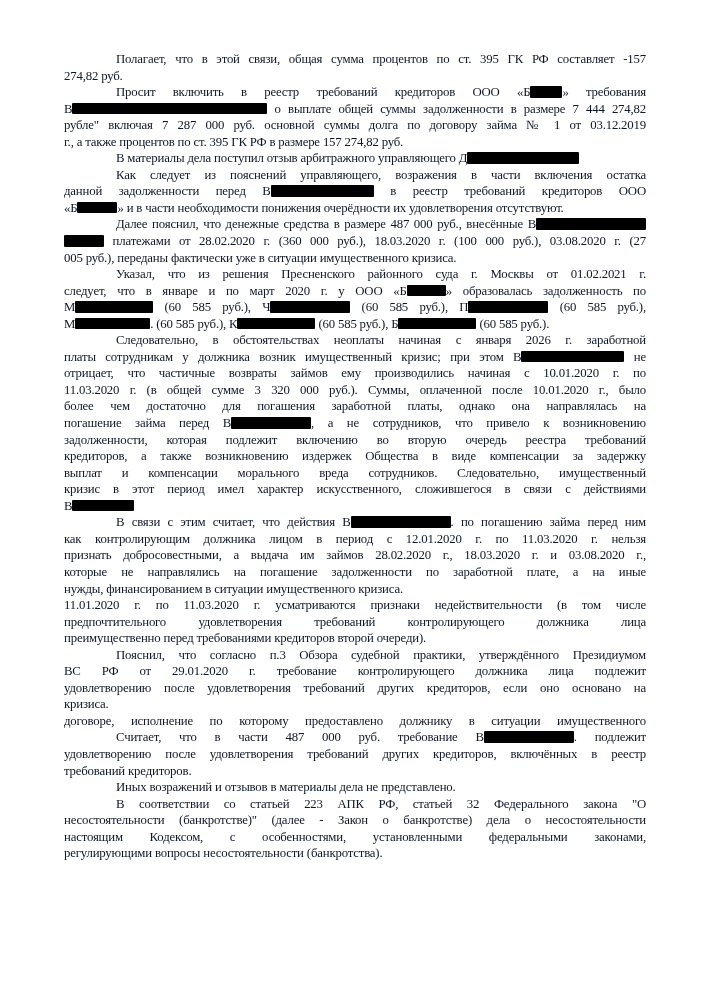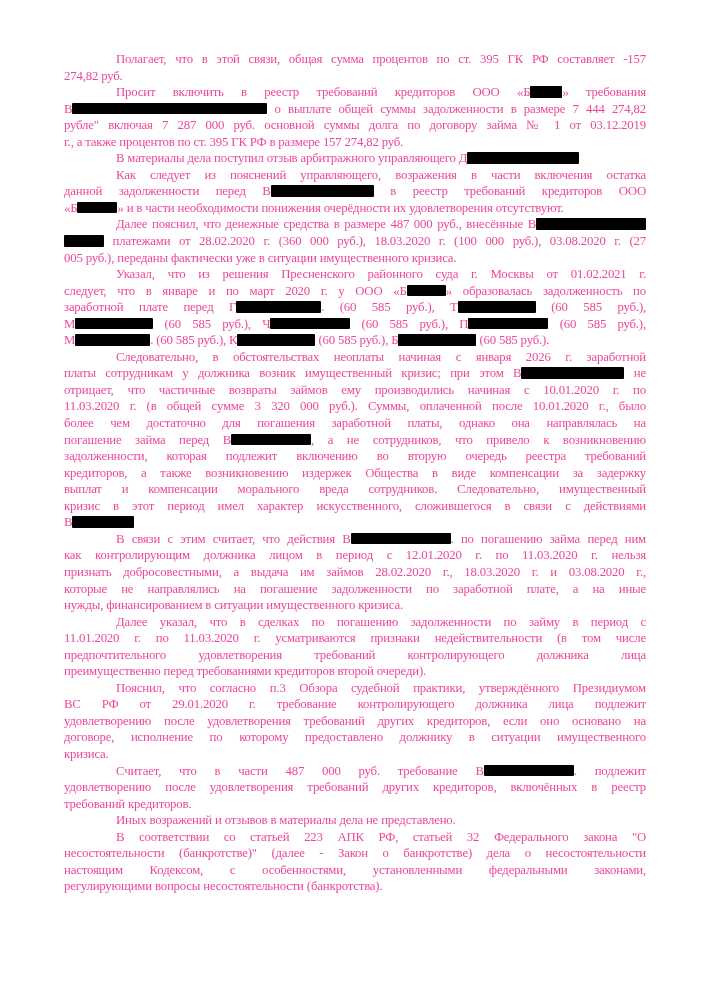--- a/index.html
+++ b/index.html
@@ -39,21 +39,21 @@
     height: 11.5px;
     background: #000000;
     vertical-align: -1.5px;
     border-radius: 1px;
   }
 </style>
 </head>
 <body>
 
 <div class="page">
-  <div class="doc" style="color: #ec4899;">
+  <div class="doc" style="color: #0f172a;">
       <div class="paragraph">
         <div class="line first">Полагает, что в этой связи, общая сумма процентов по ст. 395 ГК РФ составляет -157</div>
         <div class="line plast">274,82 руб.</div>
       </div>
       <div class="paragraph">
         <div class="line first">Просит включить в реестр требований кредиторов ООО «Б<span class="redact" style="width: 32px; background: rgb(0, 0, 0);"></span>» требования</div>
         <div class="line">В<span class="redact" style="width: 195px; background: rgb(0, 0, 0);"></span> о выплате общей суммы задолженности в размере 7 444 274,82</div>
         <div class="line">рубле" включая 7 287 000 руб. основной суммы долга по договору займа № 1 от 03.12.2019</div>
         <div class="line plast">г., а также процентов по ст. 395 ГК РФ в размере 157 274,82 руб.</div>
       </div>
@@ -66,21 +66,20 @@
         <div class="line plast">«Б<span class="redact" style="width: 40px; background: rgb(0, 0, 0);"></span>» и в части необходимости понижения очерёдности их удовлетворения отсутствуют.</div>
       </div>
       <div class="paragraph">
         <div class="line first">Далее пояснил, что денежные средства в размере 487 000 руб., внесённые В<span class="redact" style="width: 110px; background: rgb(0, 0, 0);"></span></div>
         <div class="line"><span class="redact" style="width: 40px; background: rgb(0, 0, 0);"></span> платежами от 28.02.2020 г. (360 000 руб.), 18.03.2020 г. (100 000 руб.), 03.08.2020 г. (27</div>
         <div class="line plast">005 руб.), переданы фактически уже в ситуации имущественного кризиса.</div>
       </div>
       <div class="paragraph">
         <div class="line first">Указал, что из решения Пресненского районного суда г. Москвы от 01.02.2021 г.</div>
         <div class="line">следует, что в январе и по март 2020 г. у ООО «Б<span class="redact" style="width: 39px; background: rgb(0, 0, 0);"></span>» образовалась задолженность по</div>
-        <div class="line">заработной плате перед Г<span class="redact" style="width: 85px; background: rgb(0, 0, 0);"></span>. (60 585 руб.), Т<span class="redact" style="width: 78px; background: rgb(0, 0, 0);"></span> (60 585 руб.),</div>
         <div class="line">М<span class="redact" style="width: 78px; background: rgb(0, 0, 0);"></span> (60 585 руб.), Ч<span class="redact" style="width: 80px; background: rgb(0, 0, 0);"></span> (60 585 руб.), П<span class="redact" style="width: 80px; background: rgb(0, 0, 0);"></span> (60 585 руб.),</div>
         <div class="line plast">М<span class="redact" style="width: 75px; background: rgb(0, 0, 0);"></span>. (60 585 руб.), К<span class="redact" style="width: 78px; background: rgb(0, 0, 0);"></span> (60 585 руб.), Б<span class="redact" style="width: 78px; background: rgb(0, 0, 0);"></span> (60 585 руб.).</div>
       </div>
       <div class="paragraph">
         <div class="line first">Следовательно, в обстоятельствах неоплаты начиная с января 2026 г. заработной</div>
         <div class="line">платы сотрудникам у должника возник имущественный кризис; при этом В<span class="redact" style="width: 103px; background: rgb(0, 0, 0);"></span> не</div>
         <div class="line">отрицает, что частичные возвраты займов ему производились начиная с 10.01.2020 г. по</div>
         <div class="line">11.03.2020 г. (в общей сумме 3 320 000 руб.). Суммы, оплаченной после 10.01.2020 г., было</div>
         <div class="line">более чем достаточно для погашения заработной платы, однако она направлялась на</div>
         <div class="line">погашение займа перед В<span class="redact" style="width: 80px; background: rgb(0, 0, 0);"></span>, а не сотрудников, что привело к возникновению</div>
@@ -91,31 +90,30 @@
         <div class="line plast">В<span class="redact" style="width: 62px; background: rgb(0, 0, 0);"></span></div>
       </div>
       <div class="paragraph">
         <div class="line first">В связи с этим считает, что действия В<span class="redact" style="width: 100px; background: rgb(0, 0, 0);"></span>. по погашению займа перед ним</div>
         <div class="line">как контролирующим должника лицом в период с 12.01.2020 г. по 11.03.2020 г. нельзя</div>
         <div class="line">признать добросовестными, а выдача им займов 28.02.2020 г., 18.03.2020 г. и 03.08.2020 г.,</div>
         <div class="line">которые не направлялись на погашение задолженности по заработной плате, а на иные</div>
         <div class="line plast">нужды, финансированием в ситуации имущественного кризиса.</div>
       </div>
       <div class="paragraph">
-        <div class="line first">Далее указал, что в сделках по погашению задолженности по займу в период с</div>
         <div class="line">11.01.2020 г. по 11.03.2020 г. усматриваются признаки недействительности (в том числе</div>
         <div class="line">предпочтительного удовлетворения требований контролирующего должника лица</div>
         <div class="line plast">преимущественно перед требованиями кредиторов второй очереди).</div>
       </div>
       <div class="paragraph">
         <div class="line first">Пояснил, что согласно п.3 Обзора судебной практики, утверждённого Президиумом</div>
         <div class="line">ВС РФ от 29.01.2020 г. требование контролирующего должника лица подлежит</div>
         <div class="line">удовлетворению после удовлетворения требований других кредиторов, если оно основано на</div>
+        <div class="line plast">кризиса.</div>
         <div class="line">договоре, исполнение по которому предоставлено должнику в ситуации имущественного</div>
-        <div class="line plast">кризиса.</div>
       </div>
       <div class="paragraph">
         <div class="line first">Считает, что в части 487 000 руб. требование В<span class="redact" style="width: 90px; background: rgb(0, 0, 0);"></span>. подлежит</div>
         <div class="line">удовлетворению после удовлетворения требований других кредиторов, включённых в реестр</div>
         <div class="line plast">требований кредиторов.</div>
       </div>
       <div class="paragraph">
         <div class="line first plast">Иных возражений и отзывов в материалы дела не представлено.</div>
       </div>
       <div class="paragraph">

